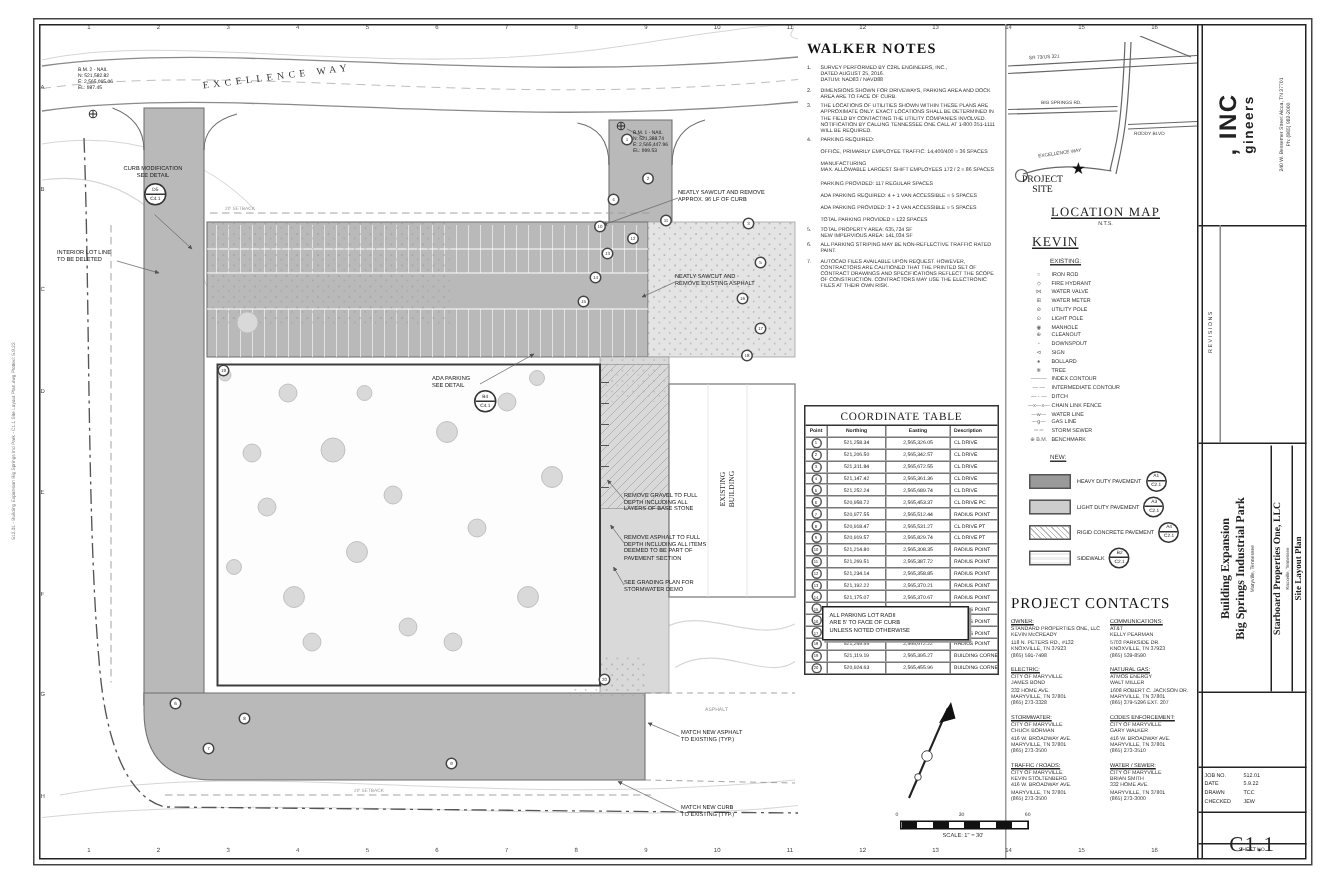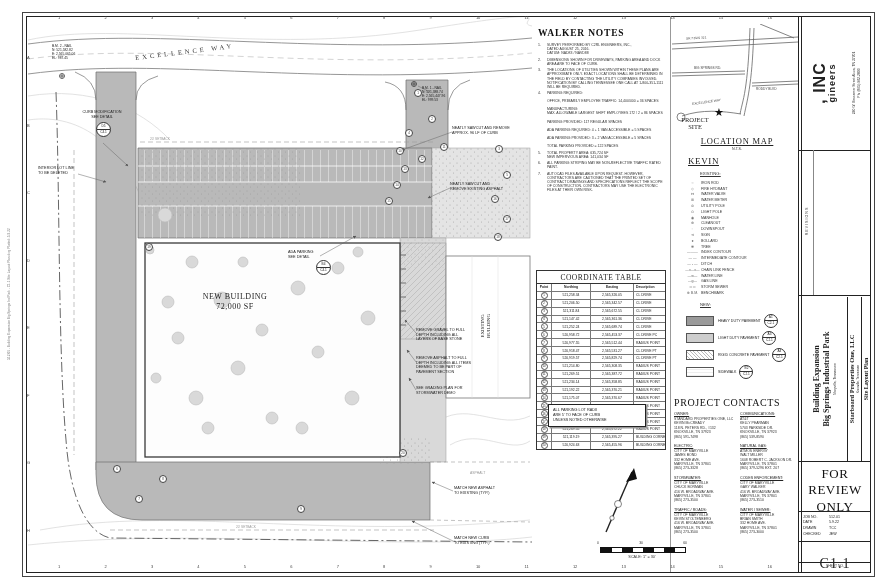--- a/index.html
+++ b/index.html
@@ -320,22 +320,20 @@
   <div class="lbl" style="left:450px;top:182px;">NEATLY SAWCUT AND
 REMOVE EXISTING ASPHALT</div>
 
   <div class="lbl" style="left:288px;top:250px;">ADA PARKING
 SEE DETAIL</div>
   <div class="bubble" style="left:316px;top:260px;">
     <span class="tp">B4</span>
     <span class="bt">C4.1</span>
   </div>
 
-  <div class="lbl c bldglbl" style="left:170px;top:292px;width:130px;">NEW BUILDING
-72,000 SF</div>
 
   <div class="rotwrap" style="left:477px;top:298px;width:18px;height:56px;">
     <div class="rot pre serif" style="width:56px;height:18px;left:-19px;top:19px;font-size:5px;line-height:1.3;">EXISTING
 BUILDING</div>
   </div>
 
   <div class="lbl" style="left:416px;top:328px;">REMOVE GRAVEL TO FULL
 DEPTH INCLUDING ALL
 LAYERS OF BASE STONE</div>
   <div class="lbl" style="left:416px;top:356px;">REMOVE ASPHALT TO FULL
@@ -922,23 +920,20 @@
     <div class="rotwrap" style="left:48px;top:281px;width:14px;height:164px;">
       <div class="rot" style="width:164px;height:14px;left:-75px;top:75px;">
         <div class="projC">Starboard Properties One, LLC</div>
         <div class="projT2" style="font-size:3px;">Knoxville, Tennessee</div>
       </div>
     </div>
     <div class="rotwrap" style="left:62px;top:281px;width:10px;height:164px;">
       <div class="rot projS" style="width:164px;height:10px;left:-77px;top:77px;">Site Layout Plan</div>
     </div>
 
-    <div class="abs stamp" style="left:0;top:450px;width:72px;">FOR
-REVIEW
-ONLY</div>
 
     <div class="abs job" style="left:4px;top:498px;">
       <div class="job-row">
           <span class="job-l">JOB NO.</span>
           <span class="job-v">512.01</span>
         </div>
       <div class="job-row">
           <span class="job-l">DATE</span>
           <span class="job-v">5.9.22</span>
         </div>

